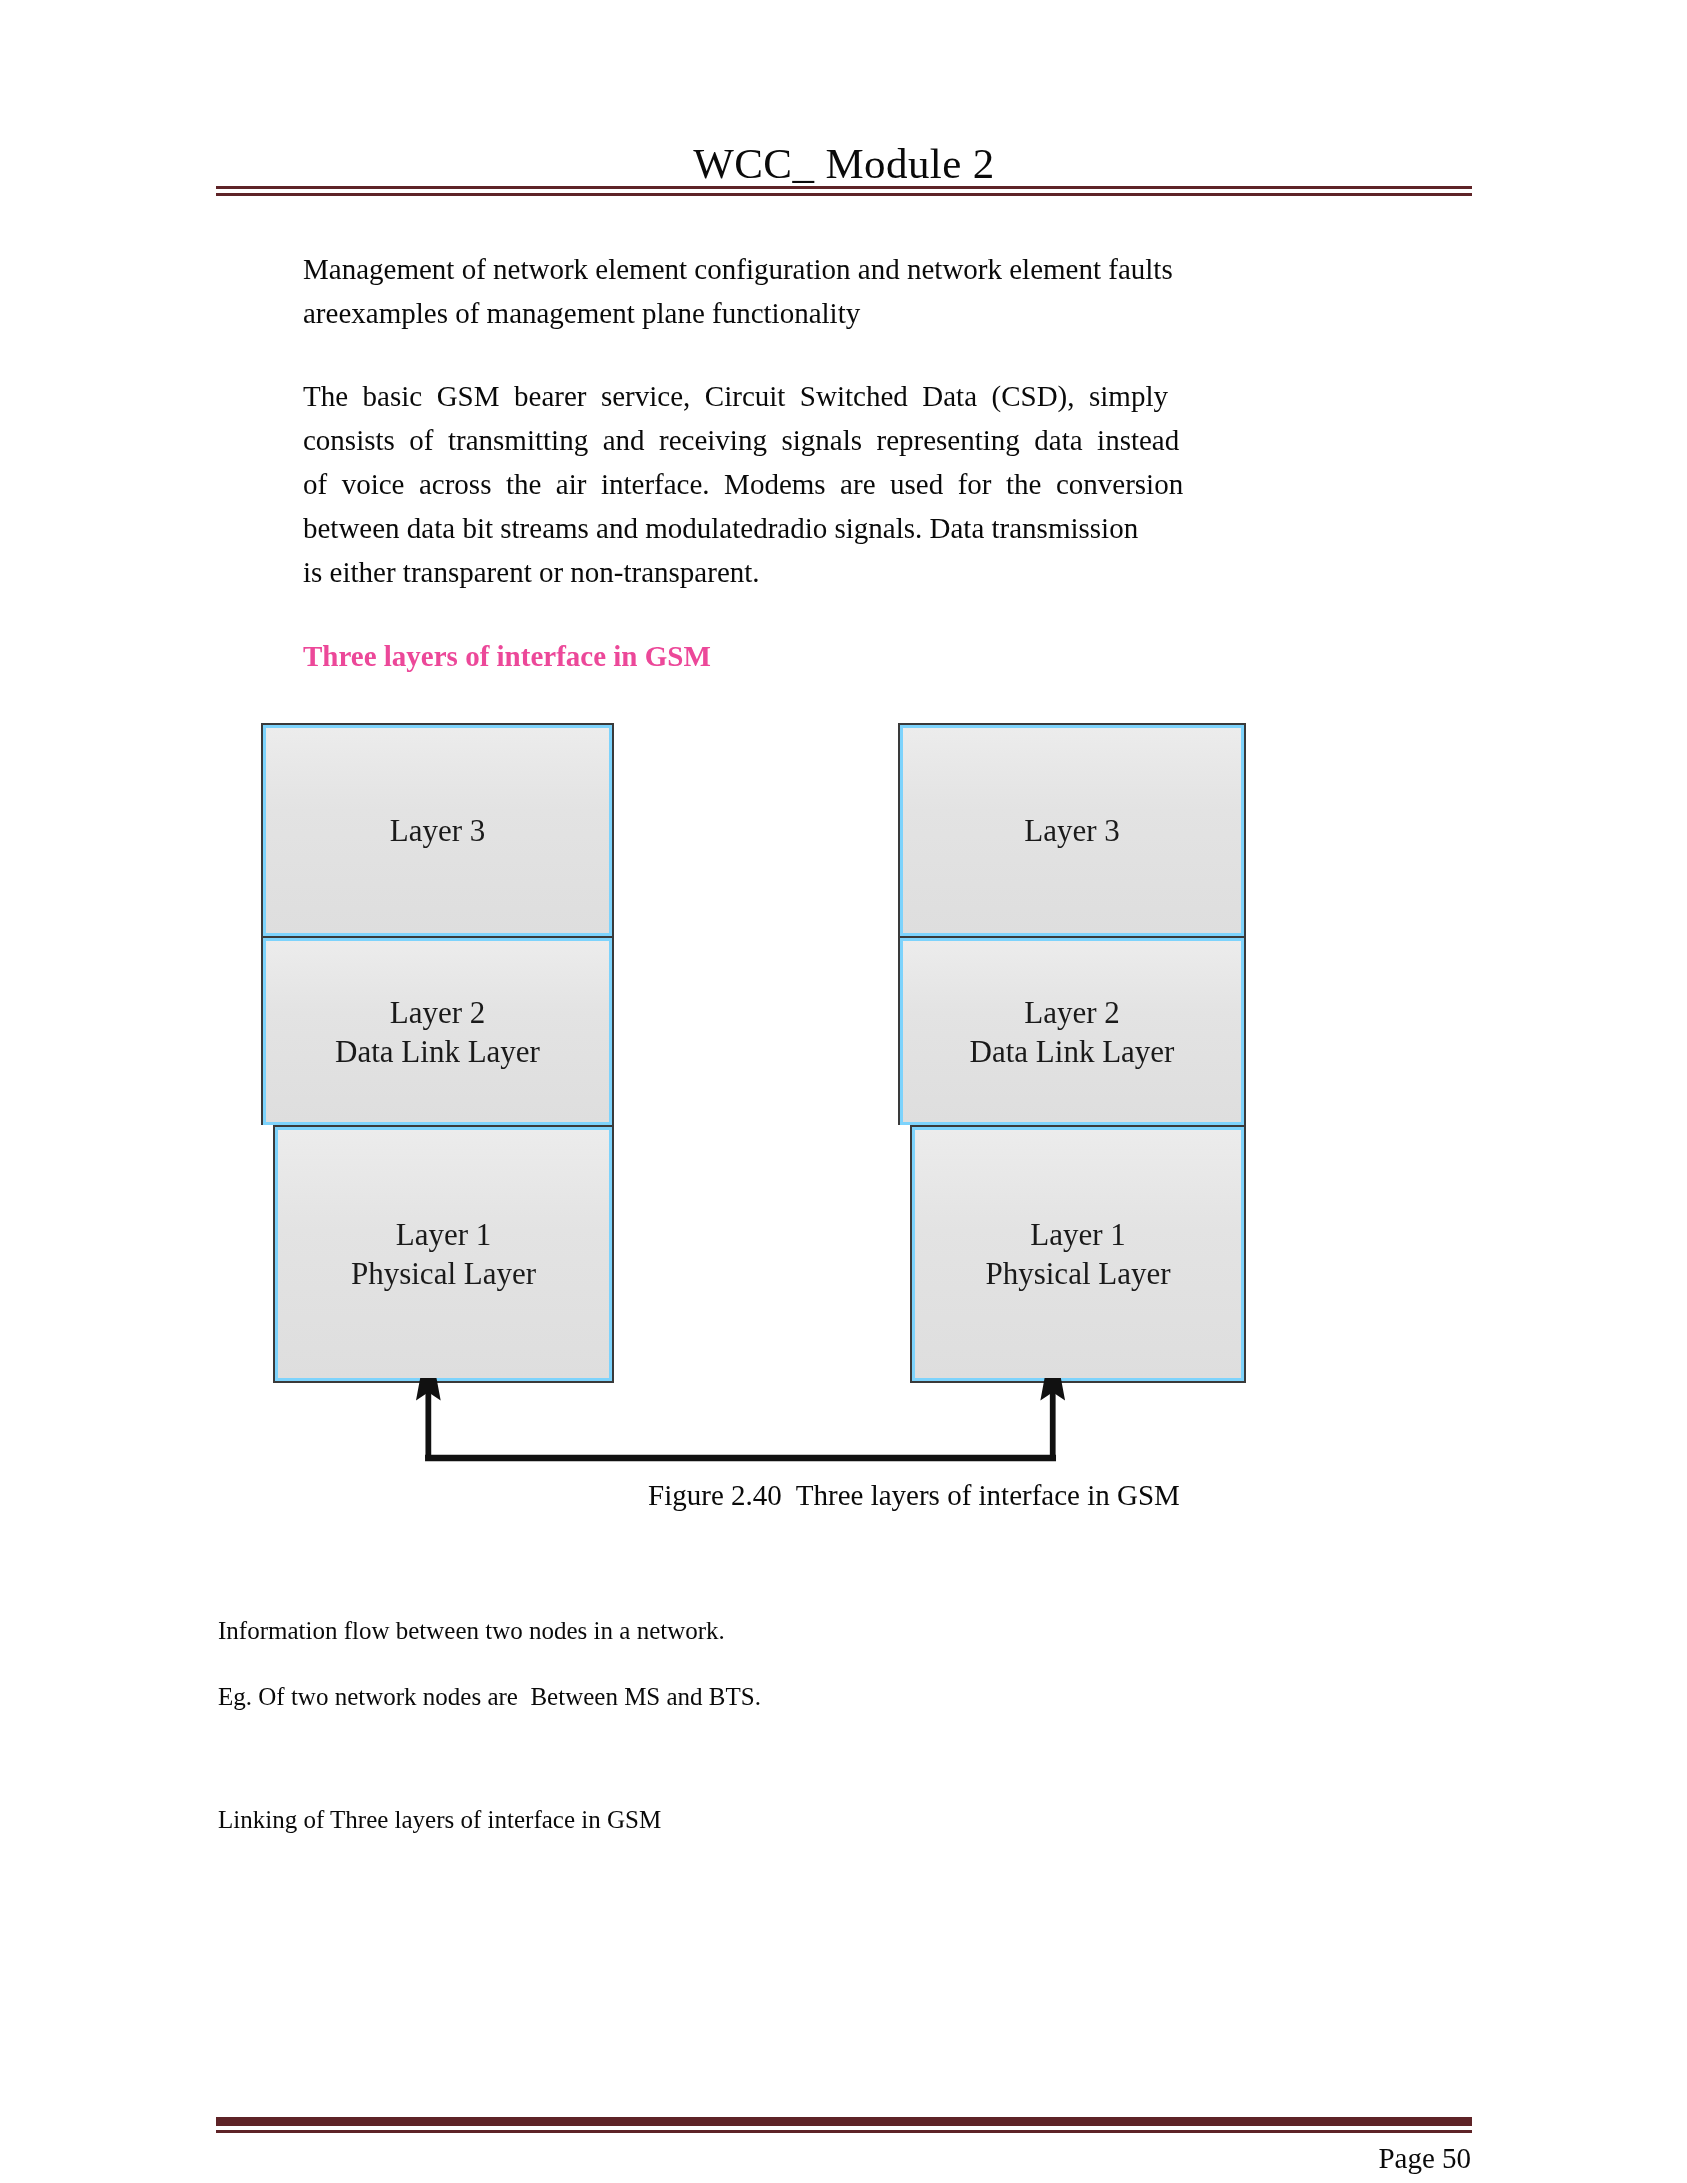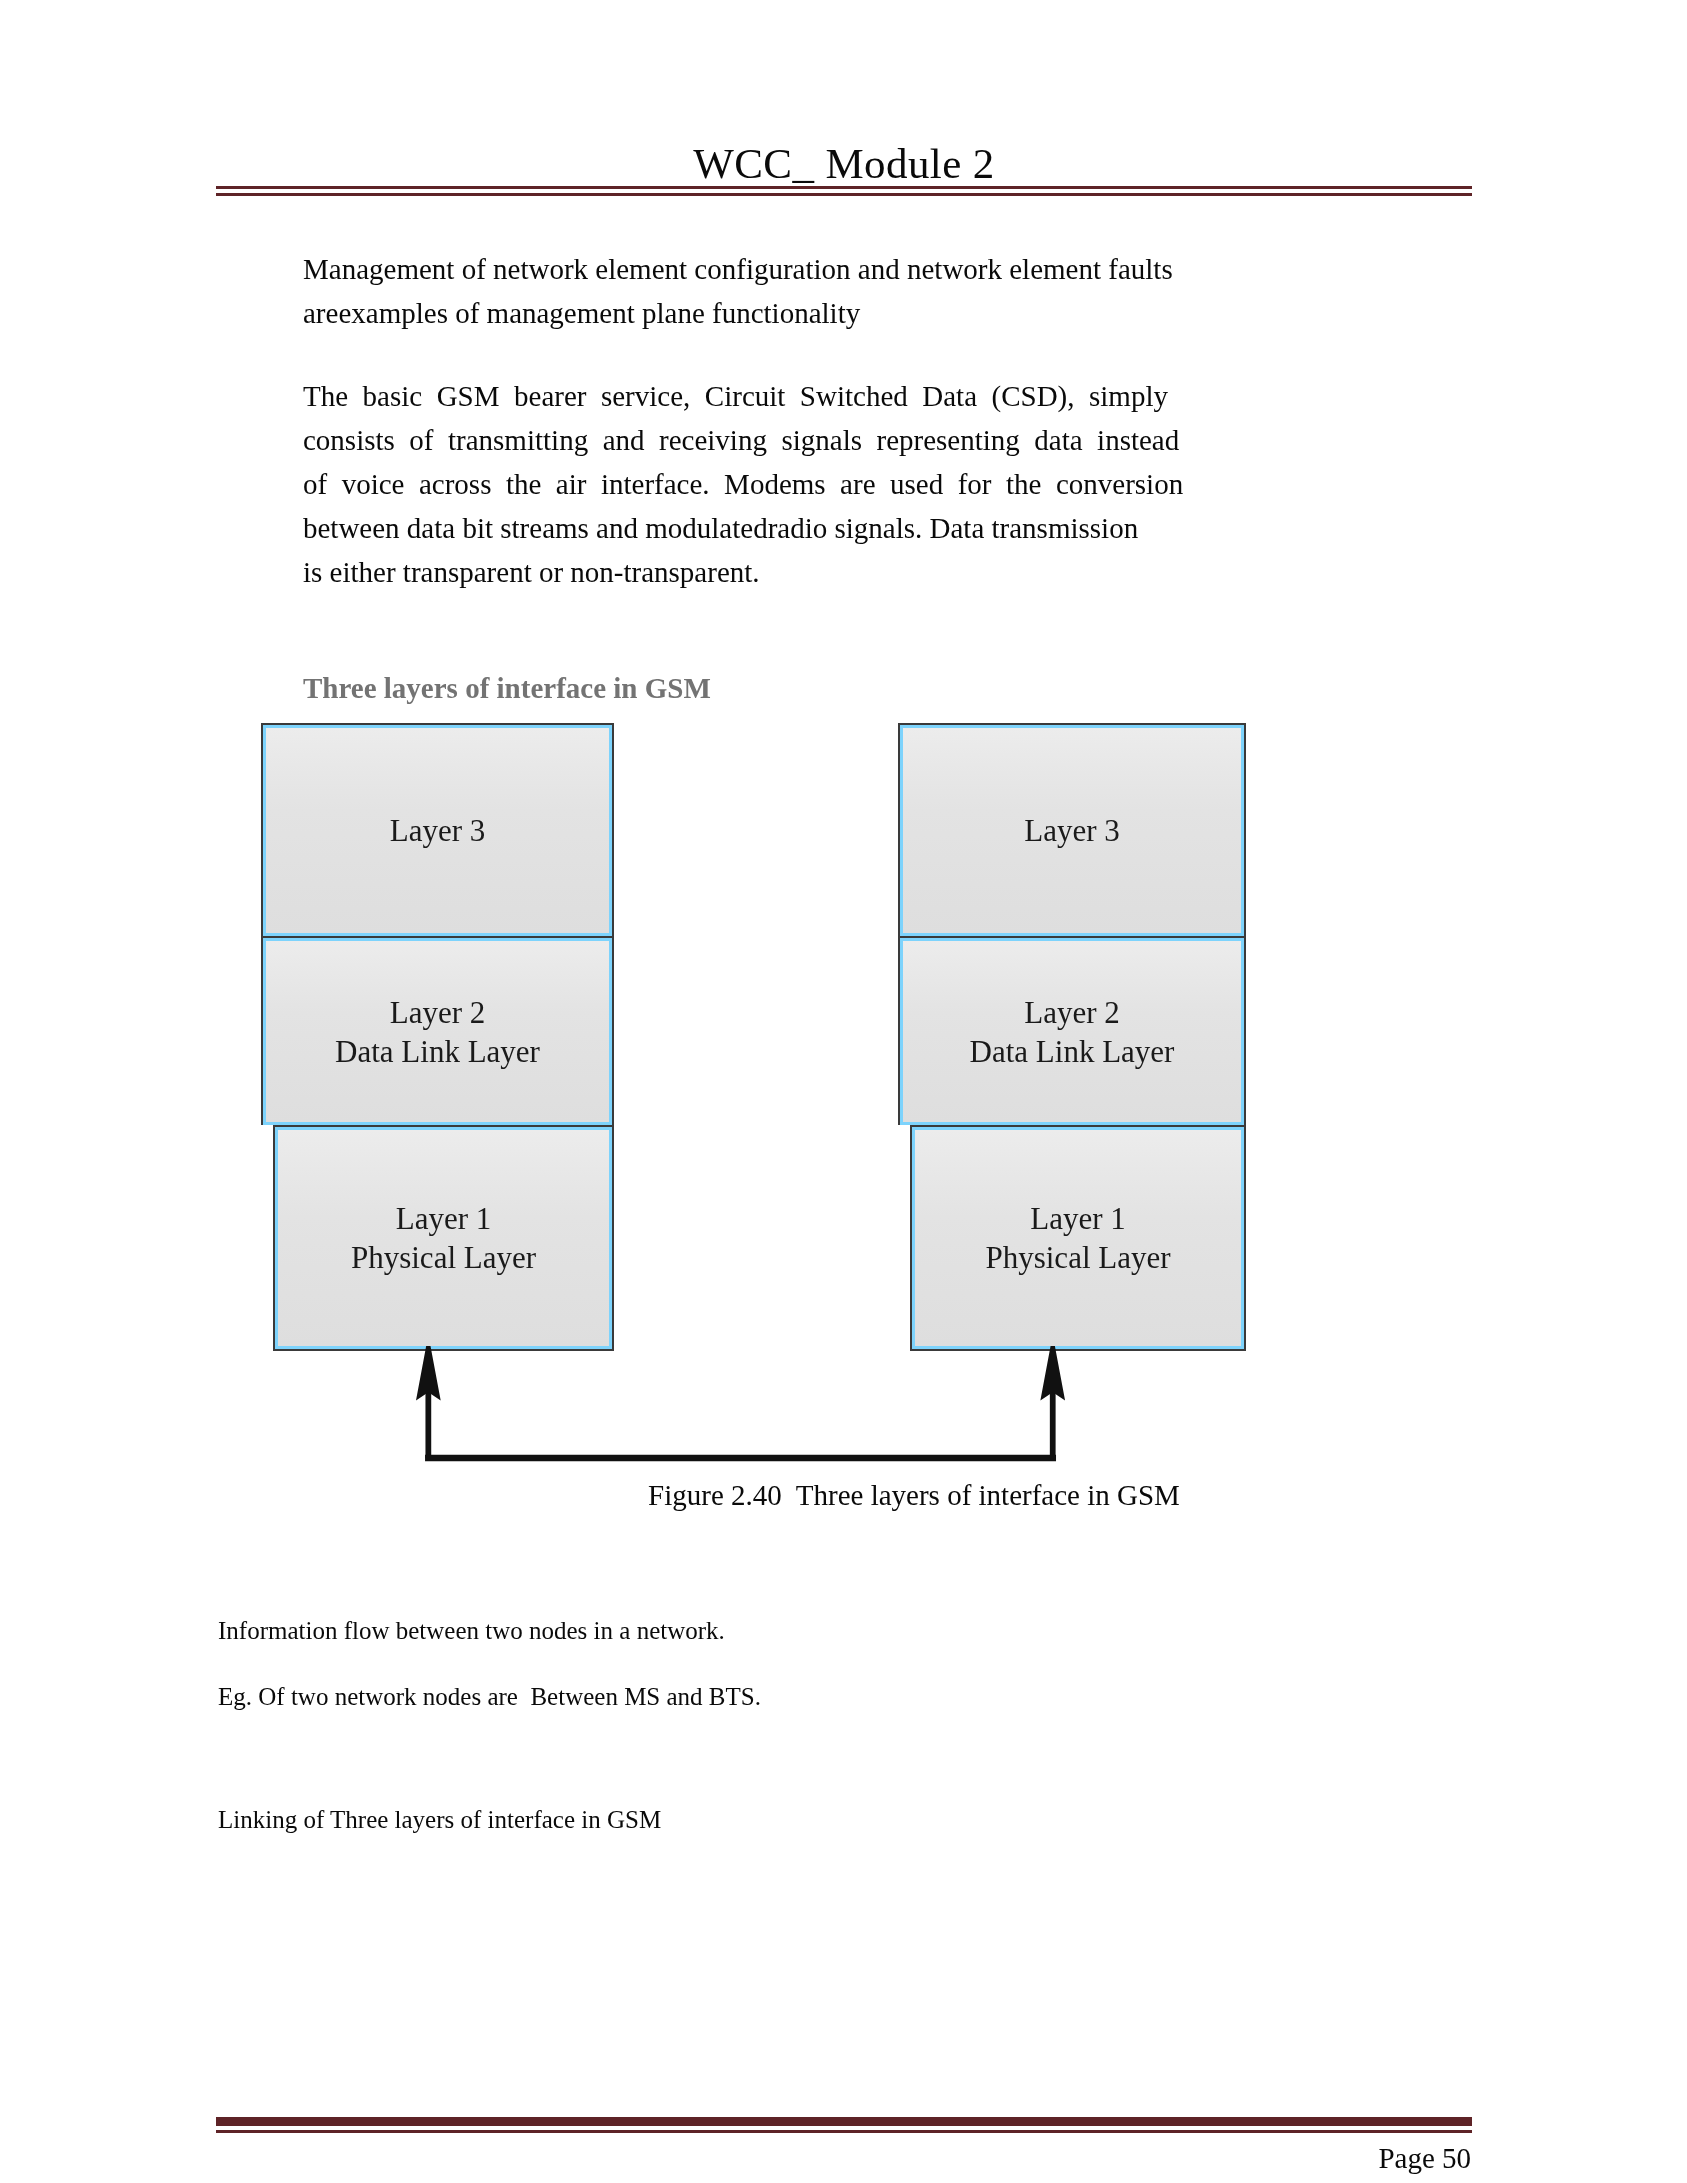--- a/index.html
+++ b/index.html
@@ -78,22 +78,21 @@
   .para-csd .lastline {
     text-align: left;
   }
   .heading-bold {
     position: absolute;
     left: 303px;
     top: 636px;
     font-size: 29px;
     line-height: 40px;
     font-weight: bold;
-    color: #737373;
-    margin-top: 32px;
+    color: #ec4899;
   }
 
   
   .figure {
     position: absolute;
     left: 0;
     top: 0;
     width: 1687px;
     height: 2183px;
     pointer-events: none;
@@ -115,21 +114,21 @@
     justify-content: center;
     text-align: center;
     font-size: 31px;
     line-height: 39px;
     color: #1a1a1a;
     position: relative;
   }
   .lbox:last-child { border-bottom-width: 2.5px; }
   .lbox-3 { height: 213px; }
   .lbox-2 { height: 189px; }
-  .lbox-1 { height: 226px; margin-left: 12px; }
+  .lbox-1 { height: 258px; margin-left: 12px; }
   .lbox-inner {
     position: relative;
     z-index: 2;
     white-space: pre-line;
   }
   
   .lbox::after {
     content: "";
     position: absolute;
     left: 3.3px; right: 3.3px; top: 3.3px; bottom: 3.3px;

